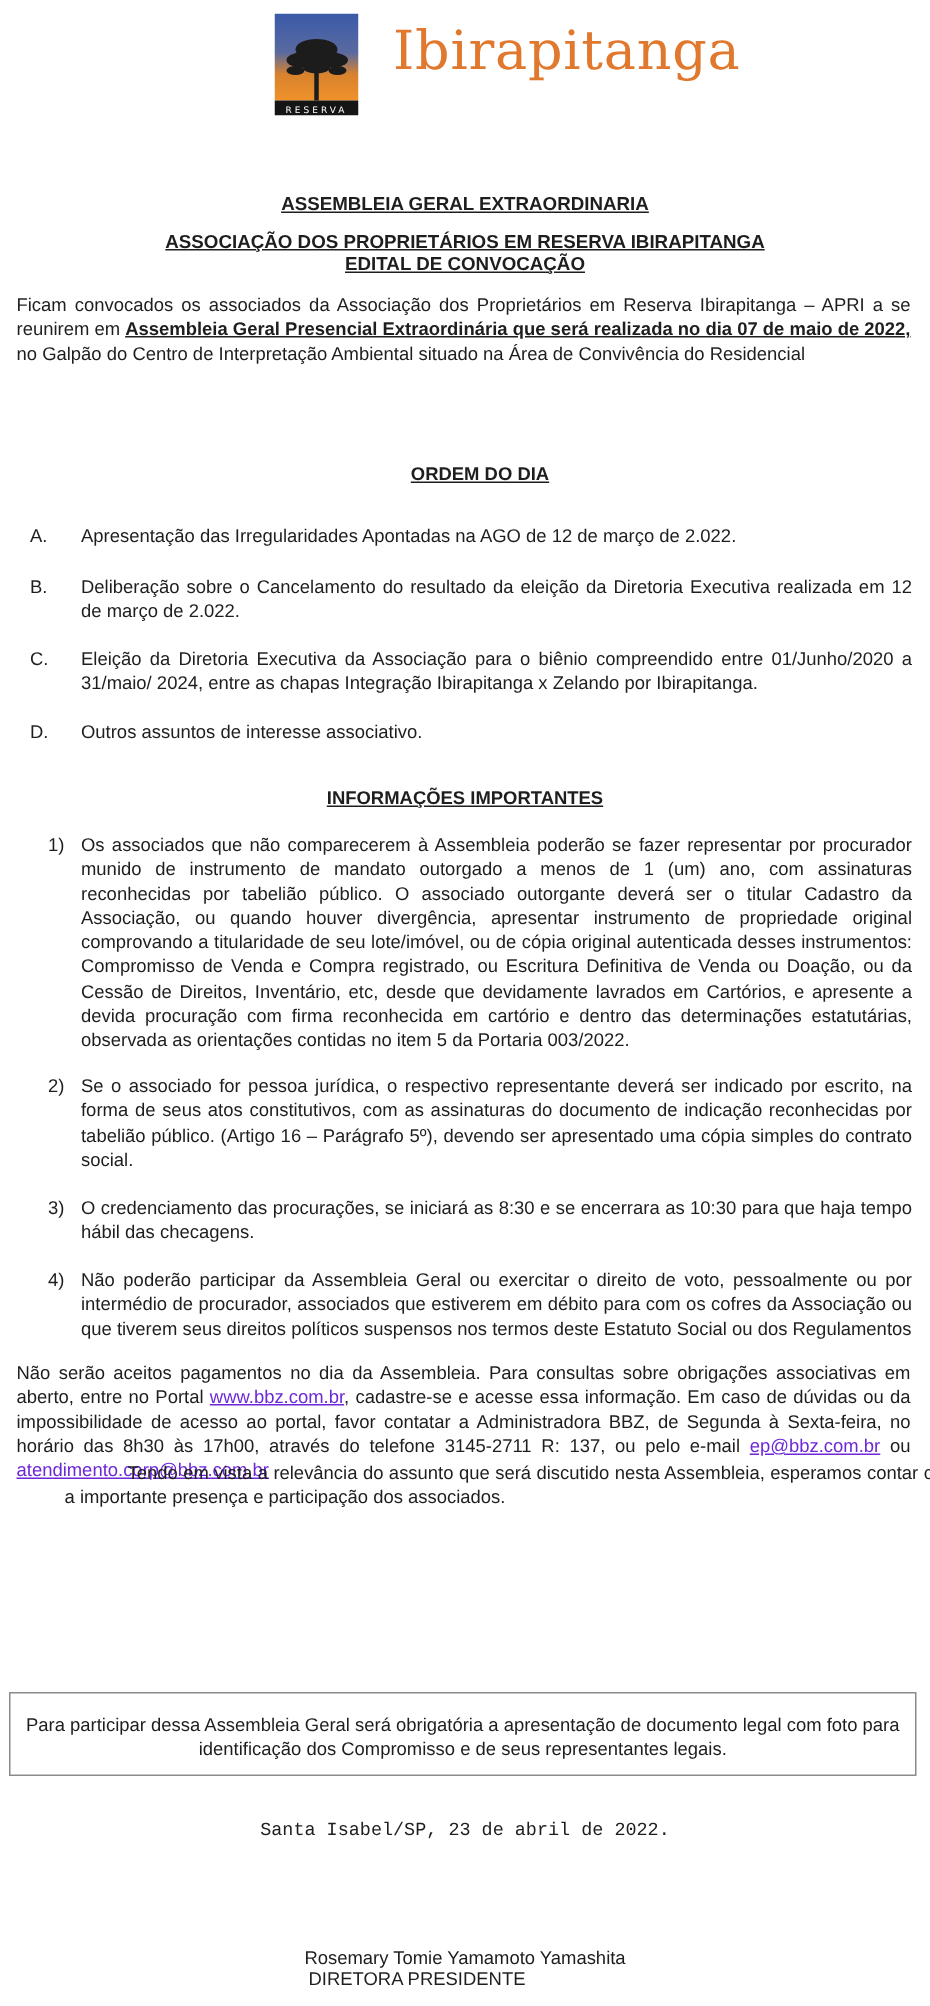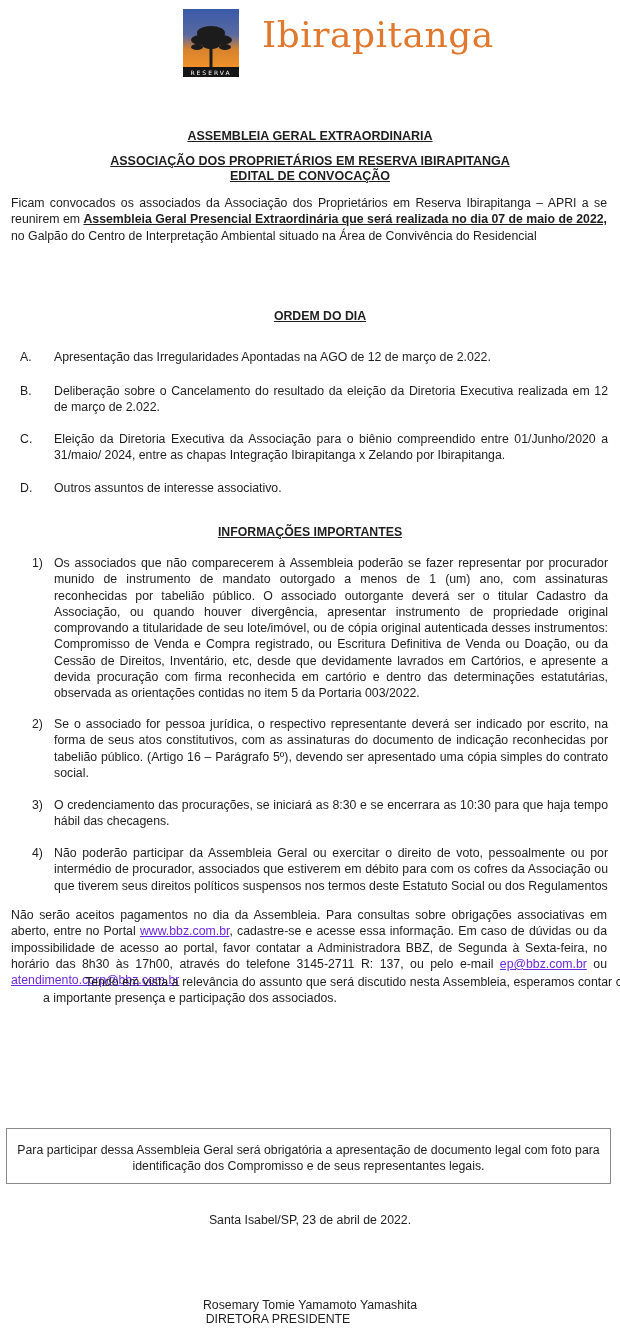--- a/index.html
+++ b/index.html
@@ -38,21 +38,21 @@
 
   #payment { left: 11px; width: 596px; top: 907px; line-height: 16.3px; text-align: justify; }
   a.link { color: #6d28d9; text-decoration: underline; }
 
   #closing { left: 11px; width: 596px; top: 974px; line-height: 16.3px; text-align: justify; margin-left: 32px; }
   #closing .indent { display: inline-block; width: 42px; }
 
   #notice-box { left: 6px; top: 1128px; width: 605px; height: 56px; border: 1px solid #8a8a8a; box-sizing: border-box; }
   #notice-text { position: absolute; left: 0; top: 13px; width: 100%; text-align: center; line-height: 16.3px; }
 
-  #place-date { left: 0; width: 620px; top: 1213px; }
+  #place-date { left: 0; width: 620px; top: 1213px; font-family: Liberation Mono, monospace; }
   #signer-name { left: 0; width: 620px; top: 1298px; }
   #signer-title { left: 0; width: 556px; top: 1312px; }
 </style>
 </head>
 <body>
 
 <div id="logo" class="abs">
   <svg width="56" height="68" viewBox="0 0 56 68">
     <defs>
       <linearGradient id="sky" x1="0" y1="0" x2="0" y2="1">

